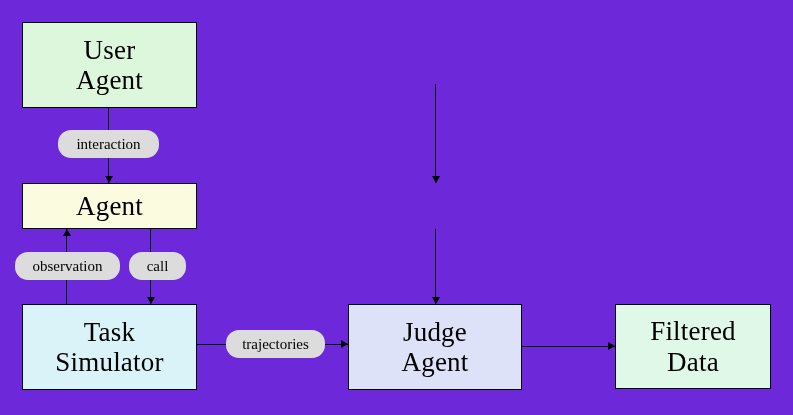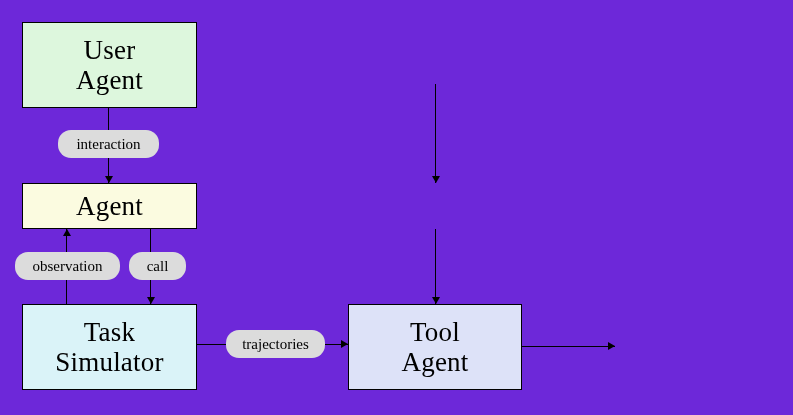--- a/index.html
+++ b/index.html
@@ -99,23 +99,25 @@
   <div class="node" style="left: 22px; top: 22px; width: 175px; height: 86px; background: rgb(221, 247, 221); border-color: rgb(0, 0, 0);">User
 Agent</div>
 
 
   <div class="node" style="left: 22px; top: 183px; width: 175px; height: 46px; background: rgb(251, 251, 224); border-color: rgb(0, 0, 0);">Agent</div>
 
 
   <div class="node" style="left: 22px; top: 304px; width: 175px; height: 86px; background: rgb(218, 243, 248); border-color: rgb(0, 0, 0);">Task
 Simulator</div>
 
-  <div class="node" style="left: 348px; top: 304px; width: 174px; height: 86px; background: rgb(221, 226, 248); border-color: rgb(0, 0, 0);">Tool
+  <div class="node" style="left: 348px; top: 304px; width: 174px; height: 86px; background: rgb(221, 226, 248); border-color: rgb(0, 0, 0);">Judge
 Agent</div>
 
+  <div class="node" style="left: 615px; top: 304px; width: 156px; height: 85px; background: rgb(224, 248, 232); border-color: rgb(0, 0, 0);">Filtered
+Data</div>
 
   <div class="edge-label" style="left: 58px; top: 130px; width: 101px; height: 28px; background: rgb(220, 220, 220);">interaction</div>
 
   <div class="edge-label" style="left: 15px; top: 252px; width: 105px; height: 28px; background: rgb(220, 220, 220);">observation</div>
 
   <div class="edge-label" style="left: 129px; top: 252px; width: 57px; height: 28px; background: rgb(220, 220, 220);">call</div>
 
   <div class="edge-label" style="left: 226px; top: 330px; width: 99px; height: 28px; background: rgb(220, 220, 220);">trajectories</div>
 
 </div>

